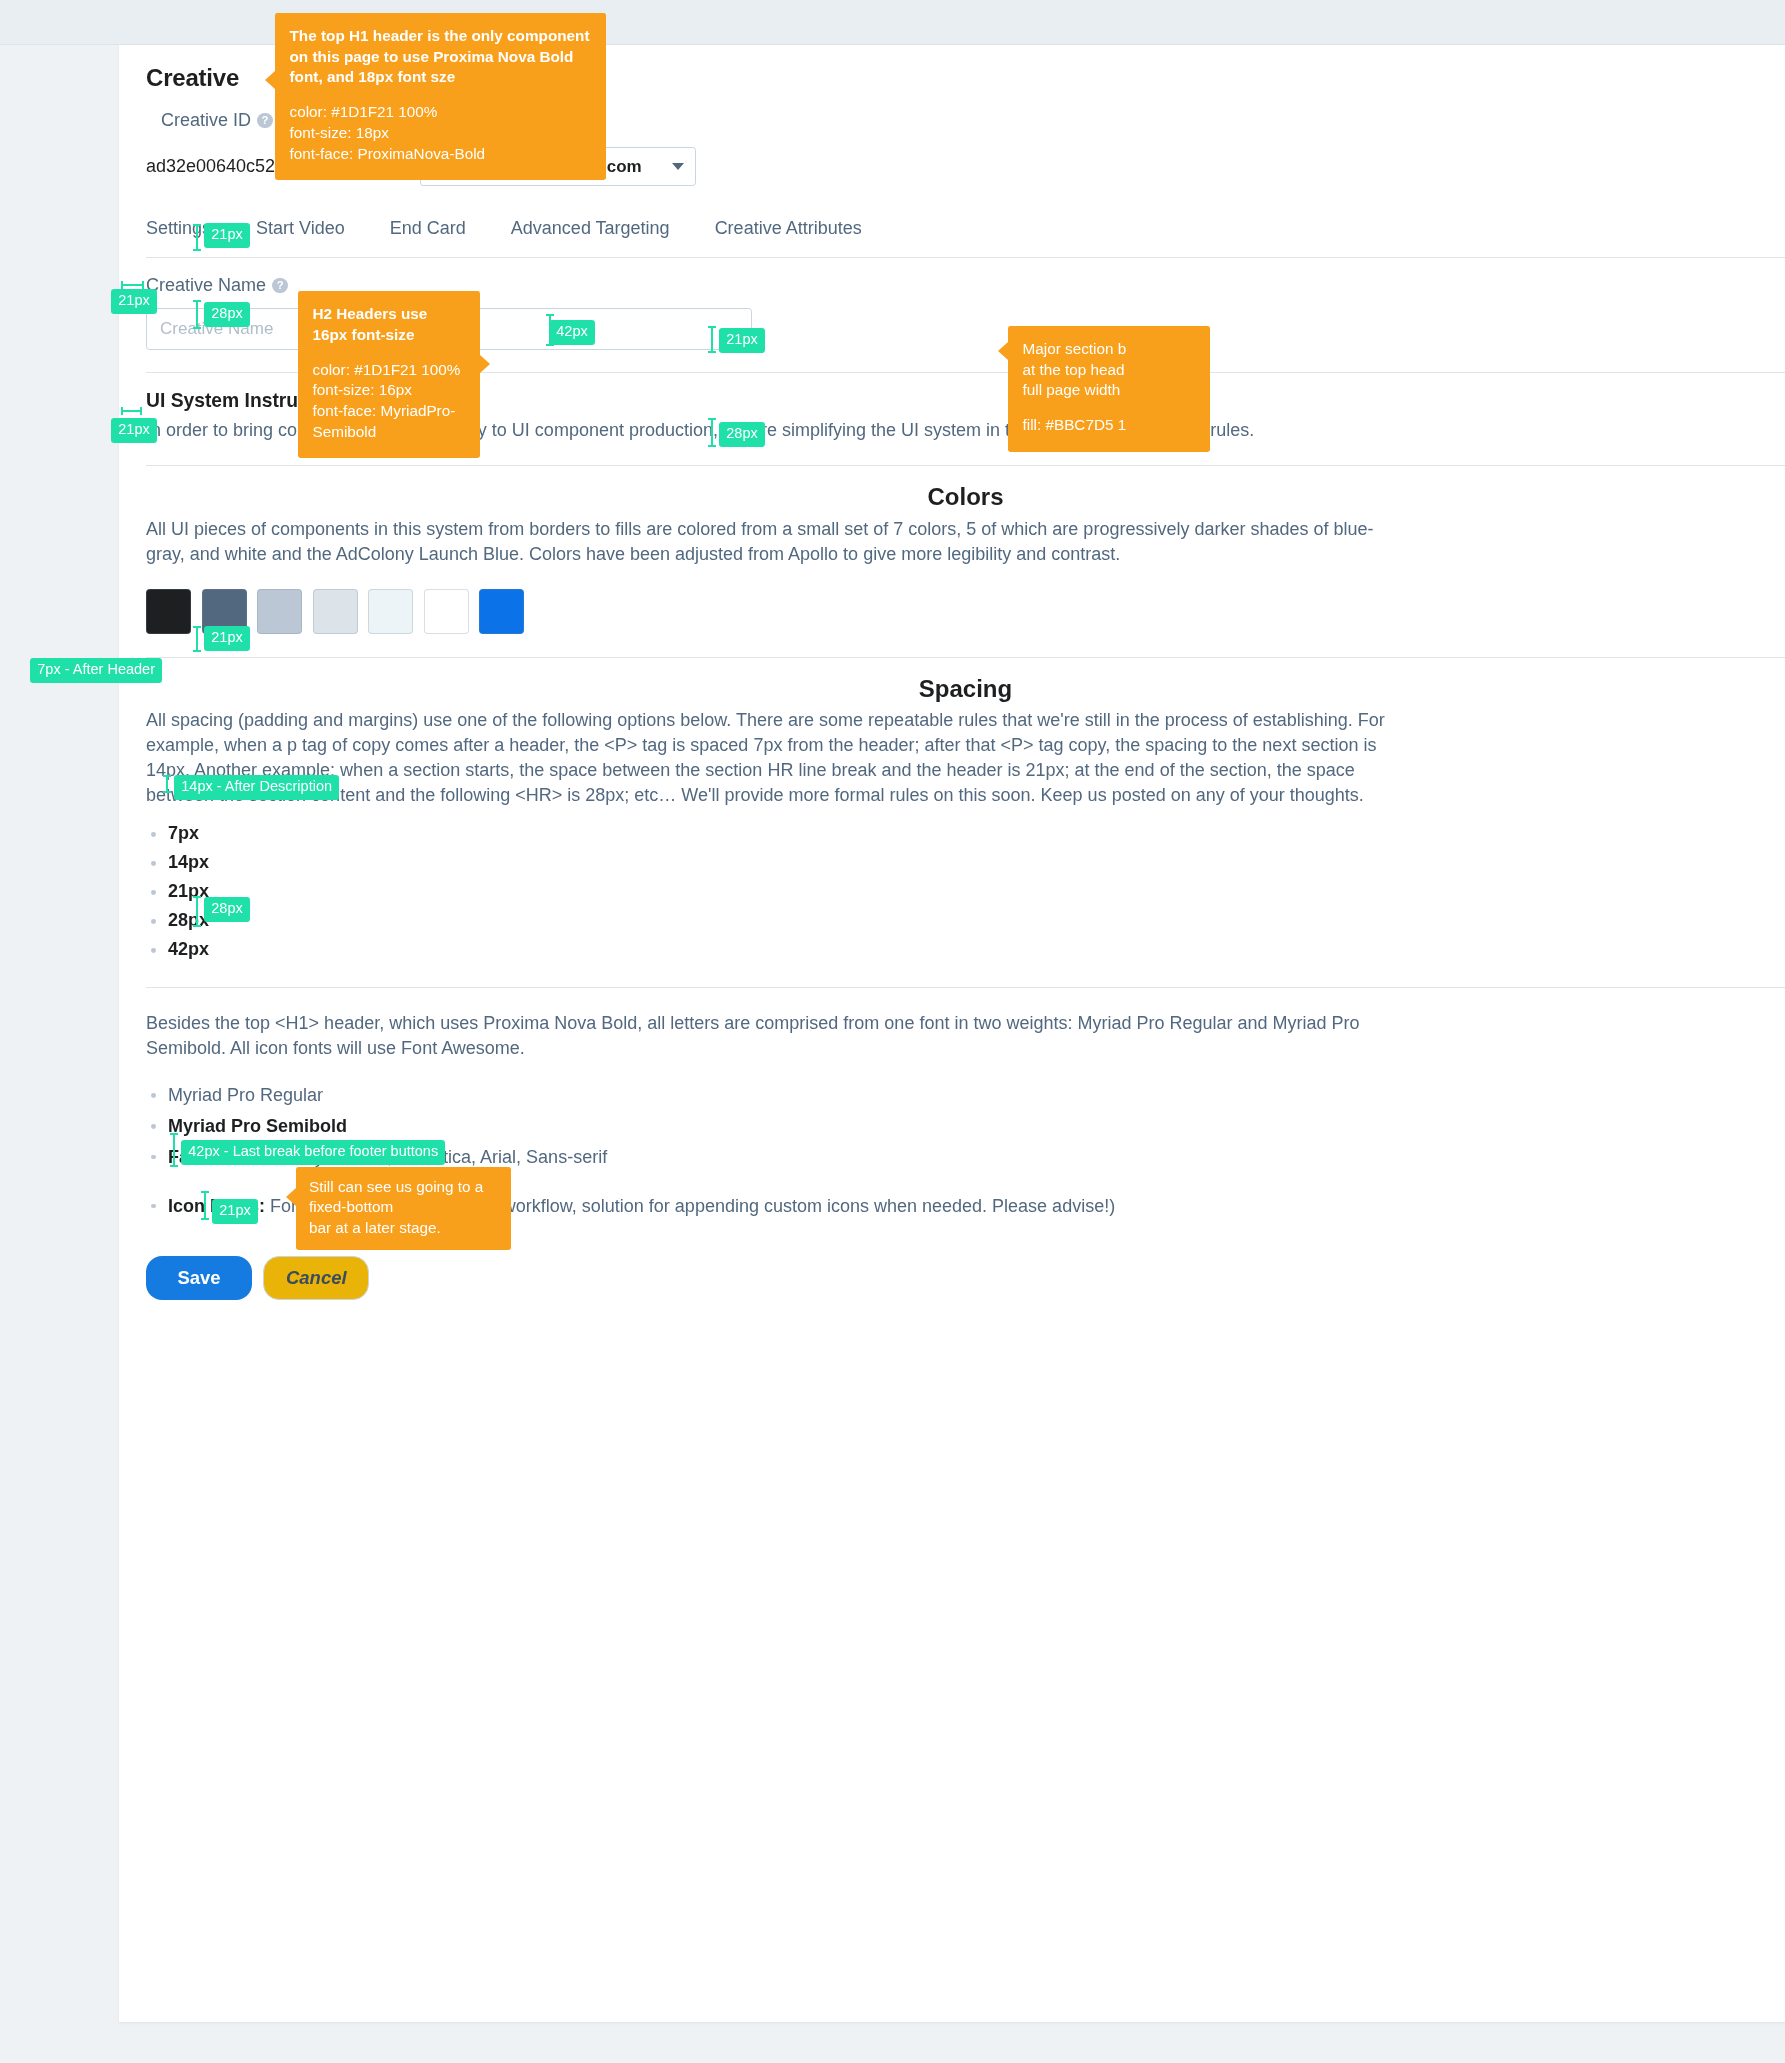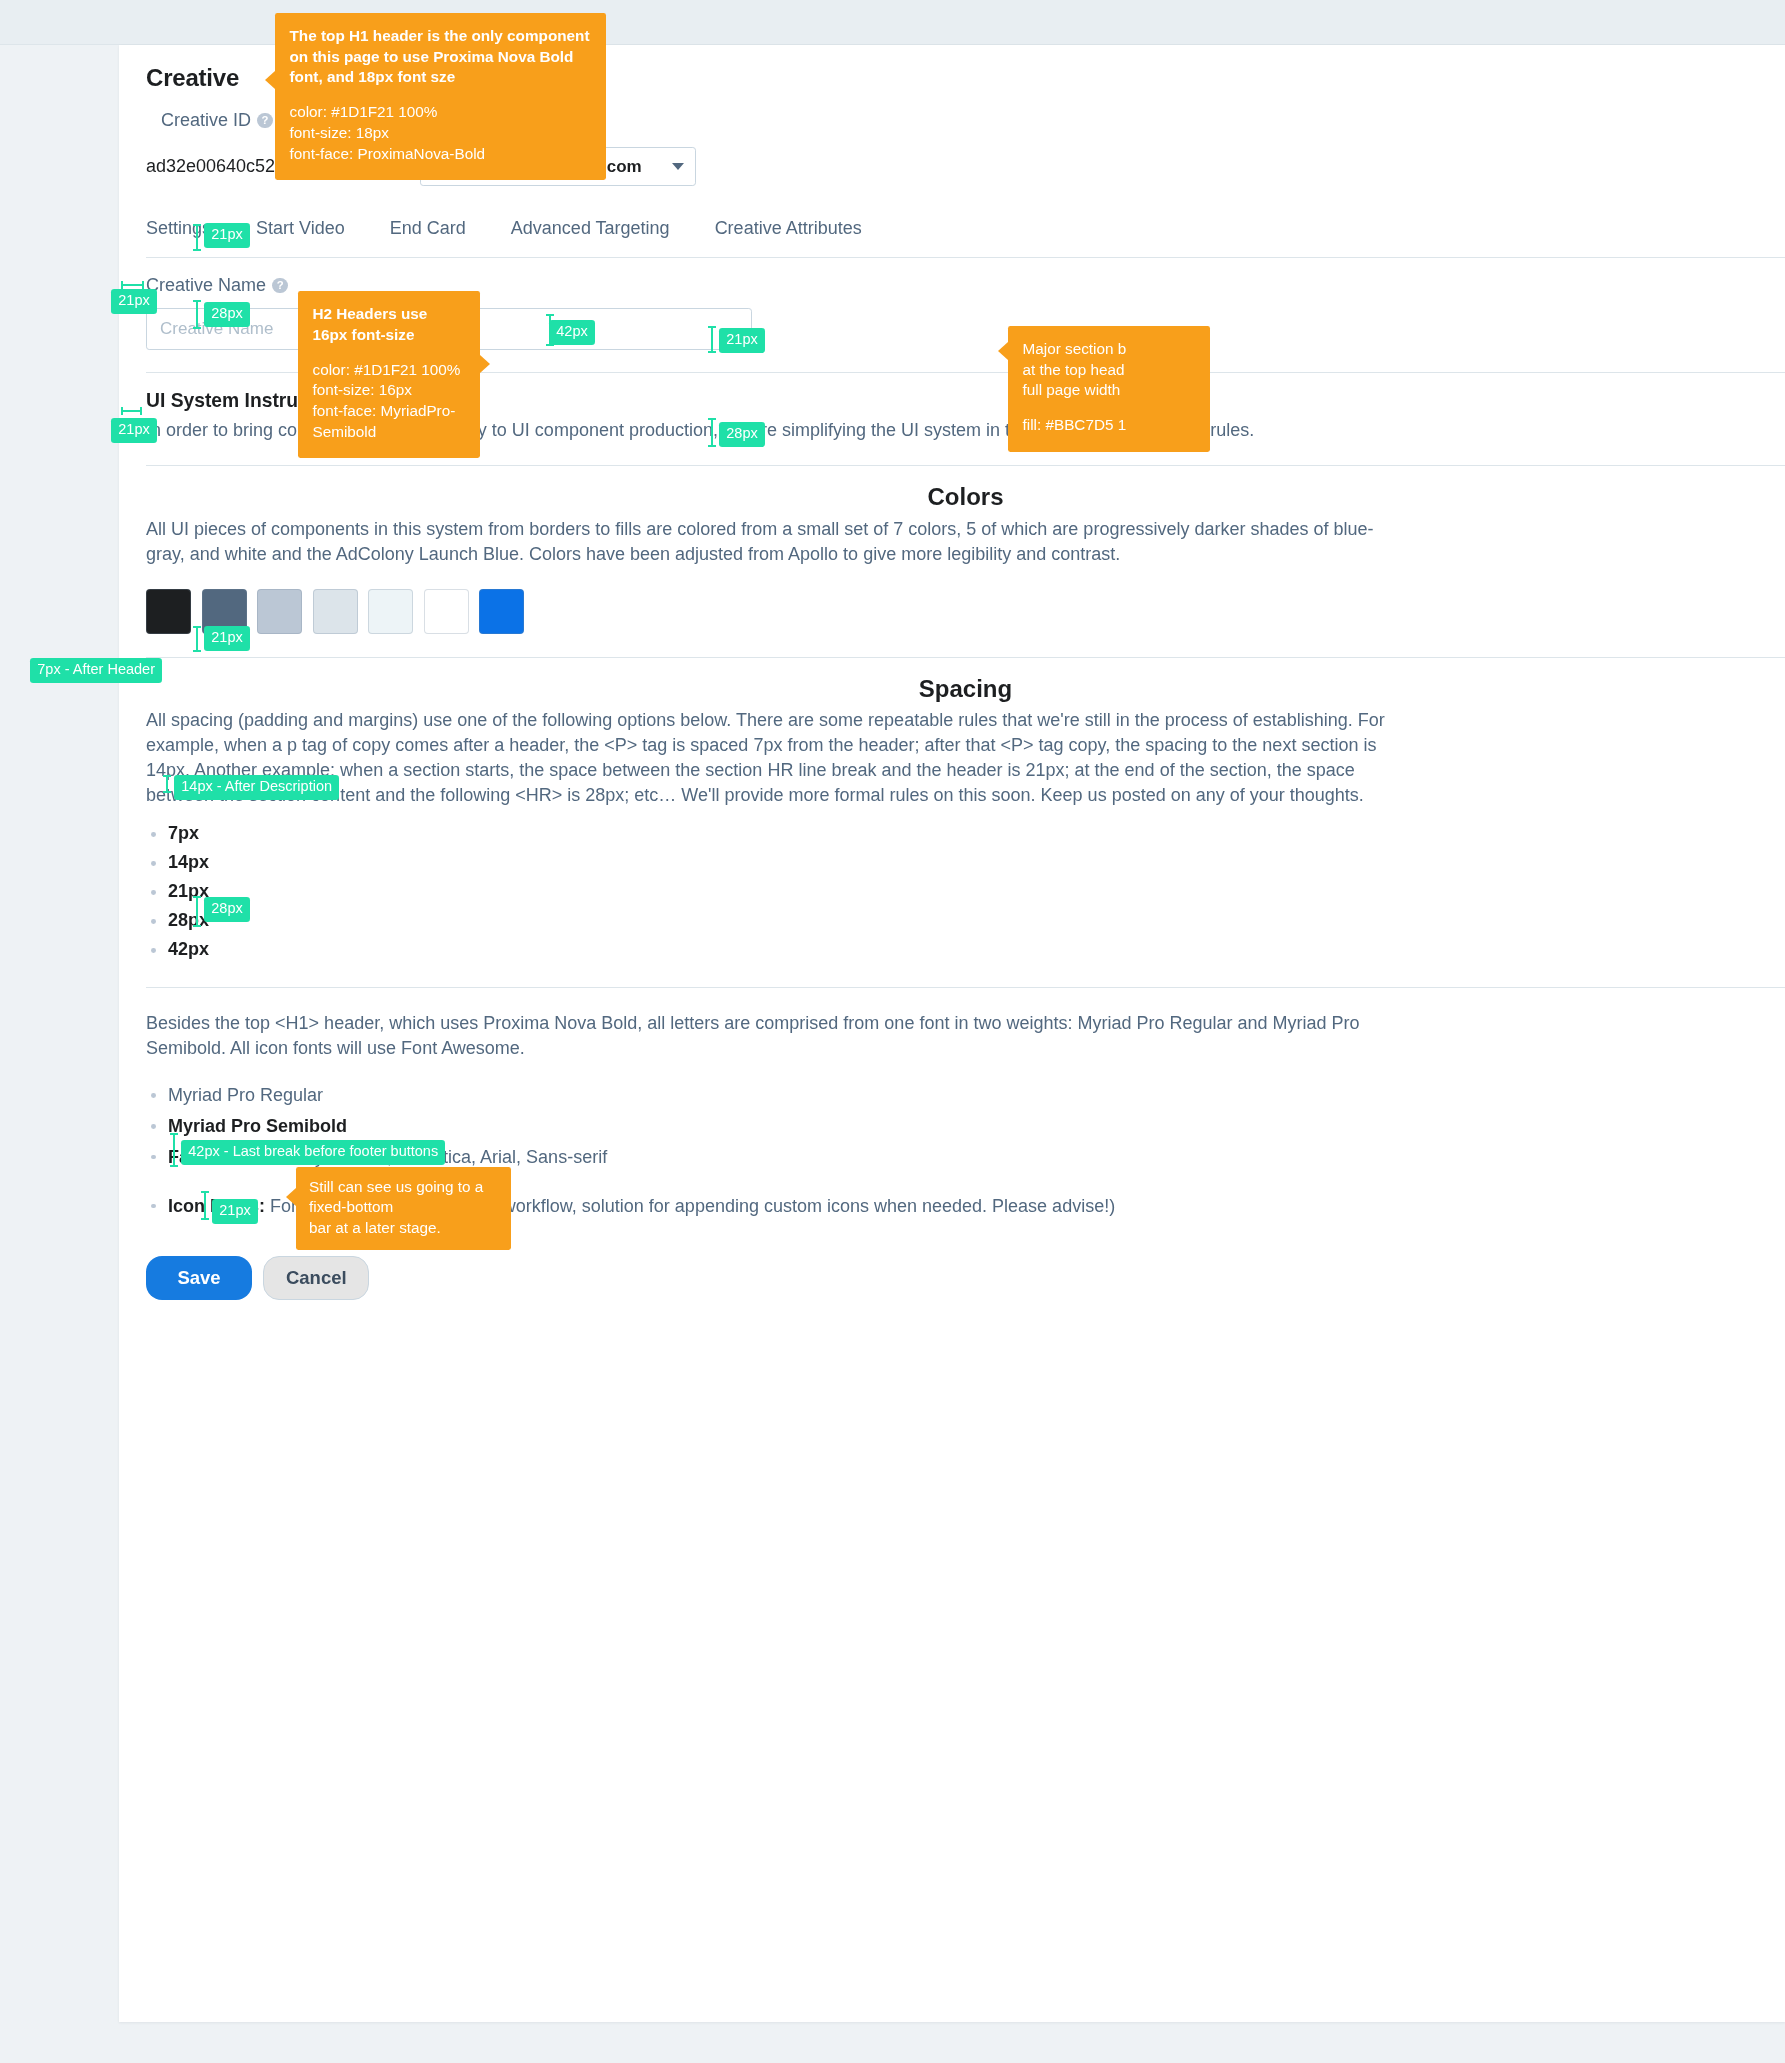--- a/index.html
+++ b/index.html
@@ -133,21 +133,21 @@
   ul.plist li .rest { font-weight: normal; color: #52687F; }
   ul.plist.spaced li { line-height: 1.72; }
 
   
   .footer-btns { display: flex; gap: 11.3px; margin-top: 34px; padding-bottom: 17px; }
   .btn {
     height: 44px; border-radius: 16px; font-size: 18.5px; font-weight: bold;
     display: flex; align-items: center; justify-content: center; cursor: pointer;
   }
   .btn-save { width: 106px; background: #167BE0; color: #fff; }
-  .btn-cancel { width: 106px; background: #e5e5e5; color: #3B4C5E; border: 0.8px solid #C9D6E0; }
+  .btn-cancel { width: 106px; background: #eab308; color: #3B4C5E; border: 0.8px solid #C9D6E0; font-style: italic; }
 
   
   .callout {
     position: absolute;
     background: #F89F1B;
     color: #fff;
     padding: 13px 14.5px 16px 14.5px;
     font-size: 15.3px;
     line-height: 1.35;
     border-radius: 2.4px;

